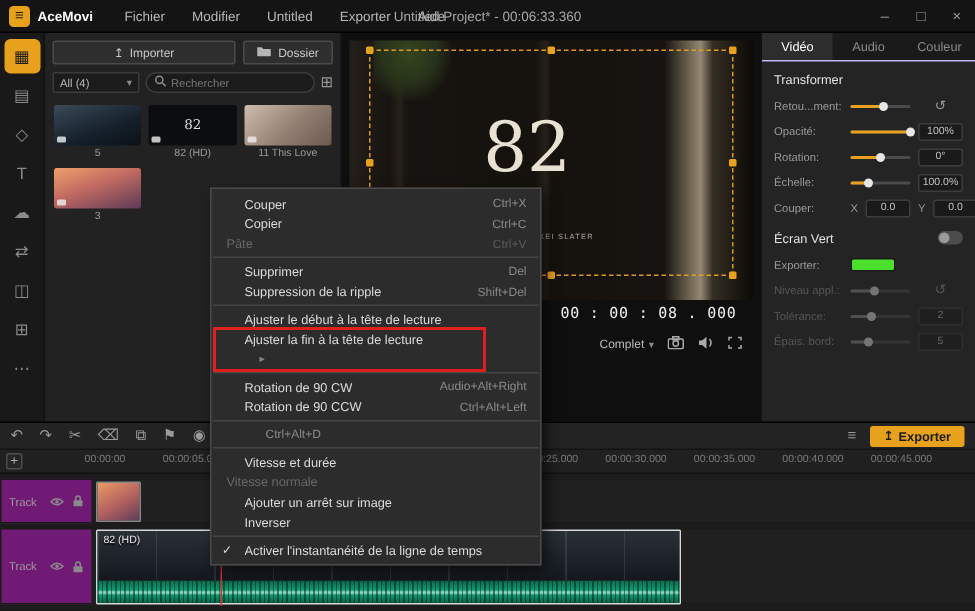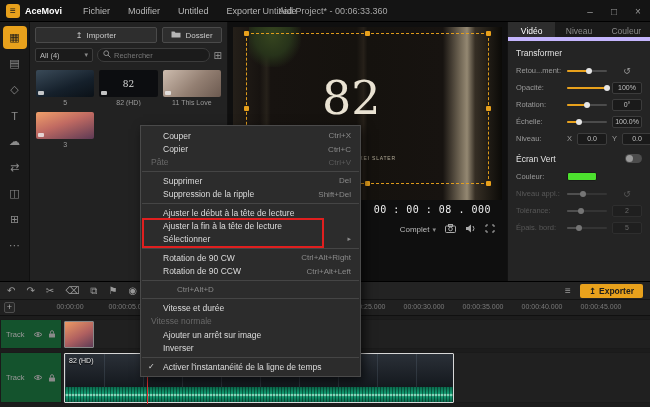--- a/index.html
+++ b/index.html
@@ -73,21 +73,21 @@
   .h-tl{left:-3px;top:-3px} .h-tm{left:50%;top:-3px;margin-left:-3px} .h-tr{right:-3px;top:-3px}
   .h-ml{left:-3px;top:50%;margin-top:-3px} .h-mr{right:-3px;top:50%;margin-top:-3px}
   .h-bl{left:-3px;bottom:-3px} .h-bm{left:50%;bottom:-3px;margin-left:-3px} .h-br{right:-3px;bottom:-3px}
   .preview-timecode { position:absolute; right:16px; top:182px; color:#f0f0f0;
                       font-family:"DejaVu Sans Mono","Liberation Mono",monospace; font-size:10px; letter-spacing:.5px; }
   .preview-controls { position:absolute; right:12px; top:202px; display:flex; align-items:center; gap:9px; color:#aaa; }
   .fit-dd { font-size:8px; color:#bbb; display:flex; align-items:center; gap:3px; }
 
   
   .inspector { position:absolute; left:508px; top:22px; right:0; bottom:126px; background:#242424; }
-  .insp-tabs { display:flex; height:19px; background:#1a1a1a; border-bottom:4px solid #c4b5fd; }
+  .insp-tabs { display:flex; height:19px; background:#1a1a1a; border-bottom:1px solid #c4b5fd; }
   .insp-tab { flex:1; text-align:center; line-height:19px; font-size:8.5px; color:#8a8a8a; }
   .insp-tab.active { background:#2d2d2d; color:#fff; }
   .insp-section-title { padding:7px 8px 4px; font-size:8.5px; color:#e2e2e2; display:flex;
                         align-items:flex-start; justify-content:space-between; }
   .insp-row { display:flex; align-items:center; height:17px; padding:0 8px; gap:5px; }
   .insp-label { flex:0 0 46px; font-size:7.5px; color:#9a9a9a; white-space:nowrap; overflow:hidden; }
   .slider { position:relative; flex:1; height:2px; background:#4b4b4b; border-radius:1px; }
   .slider-fill { position:absolute; left:0; top:0; bottom:0; background:var(--accent,#E8A11C); border-radius:1px; }
   .slider-knob { position:absolute; top:50%; width:6px; height:6px; background:#e6e6e6; border-radius:50%;
                  transform:translate(-50%,-50%); }
@@ -113,21 +113,21 @@
                 font-family:inherit; }
   .tl-ruler { position:relative; height:16px; background:#202020; border-bottom:1px solid #101010;
               font-size:7px; color:#7a7a7a; overflow:hidden; }
   .ruler-label { position:absolute; top:3px; transform:translateX(-50%); white-space:nowrap; }
   .add-track { position:absolute; left:4px; top:2px; width:11px; height:11px; border:1px solid #4e4e4e;
                border-radius:2px; color:#aaa; font-size:9px; line-height:9px; text-align:center; background:#262626; }
   .tl-tracks { position:absolute; left:0; right:0; top:34px; bottom:0; }
   .track-row { position:absolute; left:0; right:0; display:flex; }
   .track-row.r0 { top:3px; height:30px; }
   .track-row.r1 { top:36px; height:51px; }
-  .track-head { flex:0 0 62px; background:#14532d; border:1px solid #1a1a1a; display:flex; align-items:center;
+  .track-head { flex:0 0 62px; background:#701a75; border:1px solid #1a1a1a; display:flex; align-items:center;
                 gap:5px; padding:0 5px; }
   .track-name { color:#9a9a9a; font-size:7.5px; flex:1; }
   .thead-ico { display:flex; }
   .track-body { flex:1; background:#202020; position:relative; border-top:1px solid #1a1a1a; border-bottom:1px solid #1a1a1a; }
   .clip-small { position:absolute; left:2px; top:1px; width:30px; height:27px; border:1px solid #888; border-radius:1px;
                 background:linear-gradient(150deg,#ec9a64 0%,#b06060 55%,#5f3c56 100%); }
   .clip-main { position:absolute; left:2px; top:0; width:390px; height:50px; border:1px solid #d8d8d8;
                border-radius:1px; overflow:hidden; }
   .clip-video { height:33px; position:relative; background-color:#1d232b;
     background-image:repeating-linear-gradient(90deg, rgba(130,150,170,.18) 0 1px, rgba(0,0,0,0) 1px 39px),
@@ -273,21 +273,21 @@
           </svg></span>
       <span><svg width="10" height="9" viewBox="0 0 10 9">
             <path d="M1 3 V1 h2 M7 1 h2 v2 M9 6 v2 H7 M3 8 H1 V6" fill="none" stroke="#aaa"></path>
           </svg></span>
     </div>
   </section>
 
   <section class="inspector">
     <div class="insp-tabs">
         <div class="insp-tab active">Vidéo</div>
-        <div class="insp-tab">Niveau</div>
+        <div class="insp-tab">Audio</div>
         <div class="insp-tab">Couleur</div>
       </div>
     <div class="insp-section-title">
       <span>Transformer</span>
     </div>
     <div>
         <div class="insp-row">
      <span class="insp-label">Retou...ment:</span>
      <span class="slider" actable="true">
             <span class="slider-fill" style="width:55%"></span>
@@ -314,34 +314,34 @@
         <div class="insp-row">
      <span class="insp-label">Échelle:</span>
      <span class="slider" actable="true">
             <span class="slider-fill" style="width:30%"></span>
             <span class="slider-knob" style="left:30%"></span>
           </span>
      <span class="insp-value">100.0%</span>
    </div>
       </div>
     <div class="insp-row">
-      <span class="insp-label">Niveau:</span>
+      <span class="insp-label">Couper:</span>
       <span class="axis">X</span>
       <span class="insp-value">0.0</span>
       <span class="axis">Y</span>
       <span class="insp-value">0.0</span>
     </div>
     <div class="insp-section-title">
       <span>Écran Vert</span>
       <span class="toggle">
           <span class="toggle-knob"></span>
         </span>
     </div>
     <div class="insp-row">
-      <span class="insp-label">Couleur:</span>
+      <span class="insp-label">Exporter:</span>
       <span class="swatch" style="background: rgb(76, 224, 46);"></span>
     </div>
     <div>
         <div class="insp-row dim">
      <span class="insp-label">Niveau appl.:</span>
      <span class="slider" actable="true">
             <span class="slider-fill" style="width:40%"></span>
             <span class="slider-knob" style="left:40%"></span>
           </span>
      <span class="insp-reset">↺</span>
@@ -487,29 +487,28 @@
      <span class="cm-label">Ajuster le début à la tête de lecture</span>
 
    </div>
       <div class="cm-item">
 
      <span class="cm-label">Ajuster la fin à la tête de lecture</span>
 
    </div>
       <div class="cm-item">
 
-     <span class="cm-label">Sélectionner</span>
 
      <span class="cm-arrow">▸</span>
    </div>
       <div class="cm-sep"></div>
       <div class="cm-item">
 
      <span class="cm-label">Rotation de 90 CW</span>
-     <span class="cm-shortcut">Ctrl+Alt+Right</span>
+     <span class="cm-shortcut">Audio+Alt+Right</span>
 
    </div>
       <div class="cm-item">
 
      <span class="cm-label">Rotation de 90 CCW</span>
      <span class="cm-shortcut">Ctrl+Alt+Left</span>
 
    </div>
       <div class="cm-sep"></div>
       <div class="cm-item">

